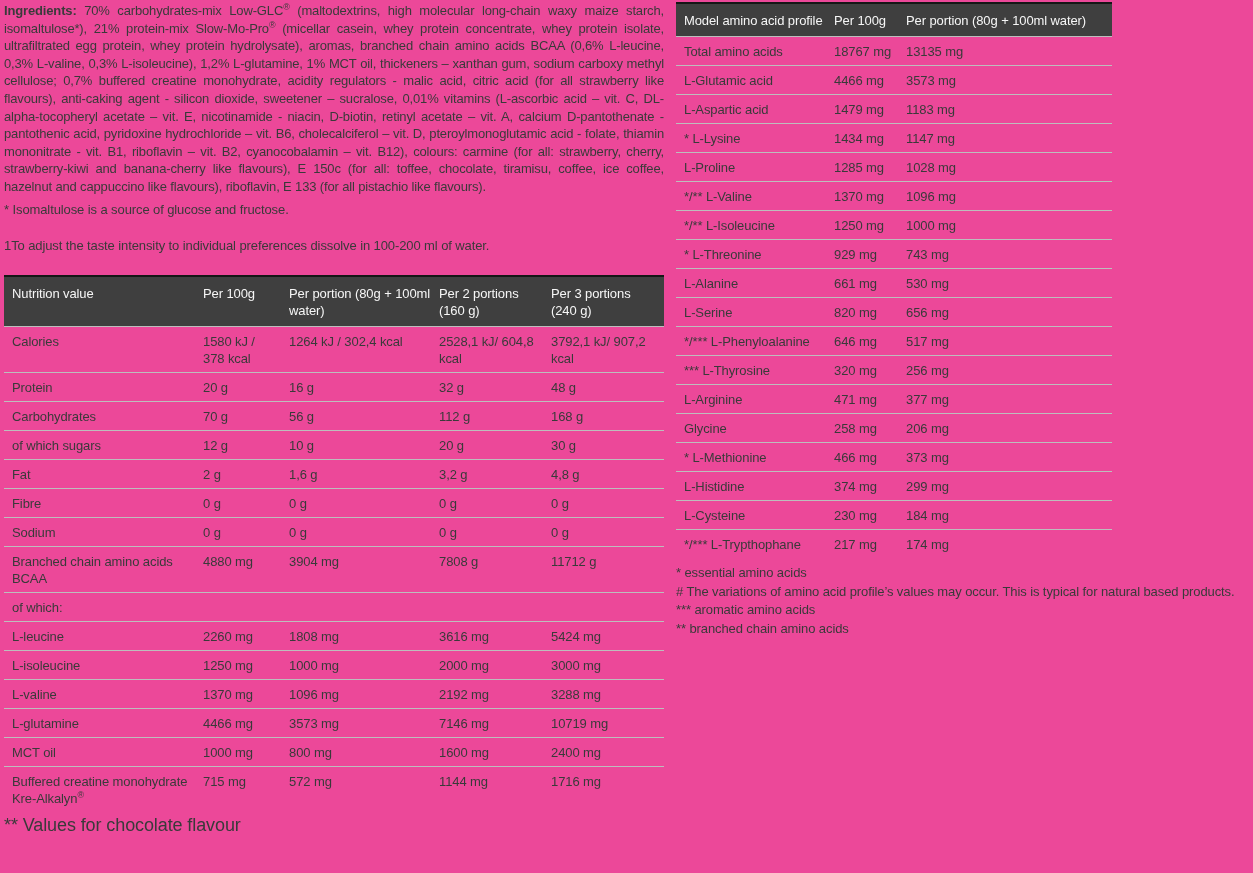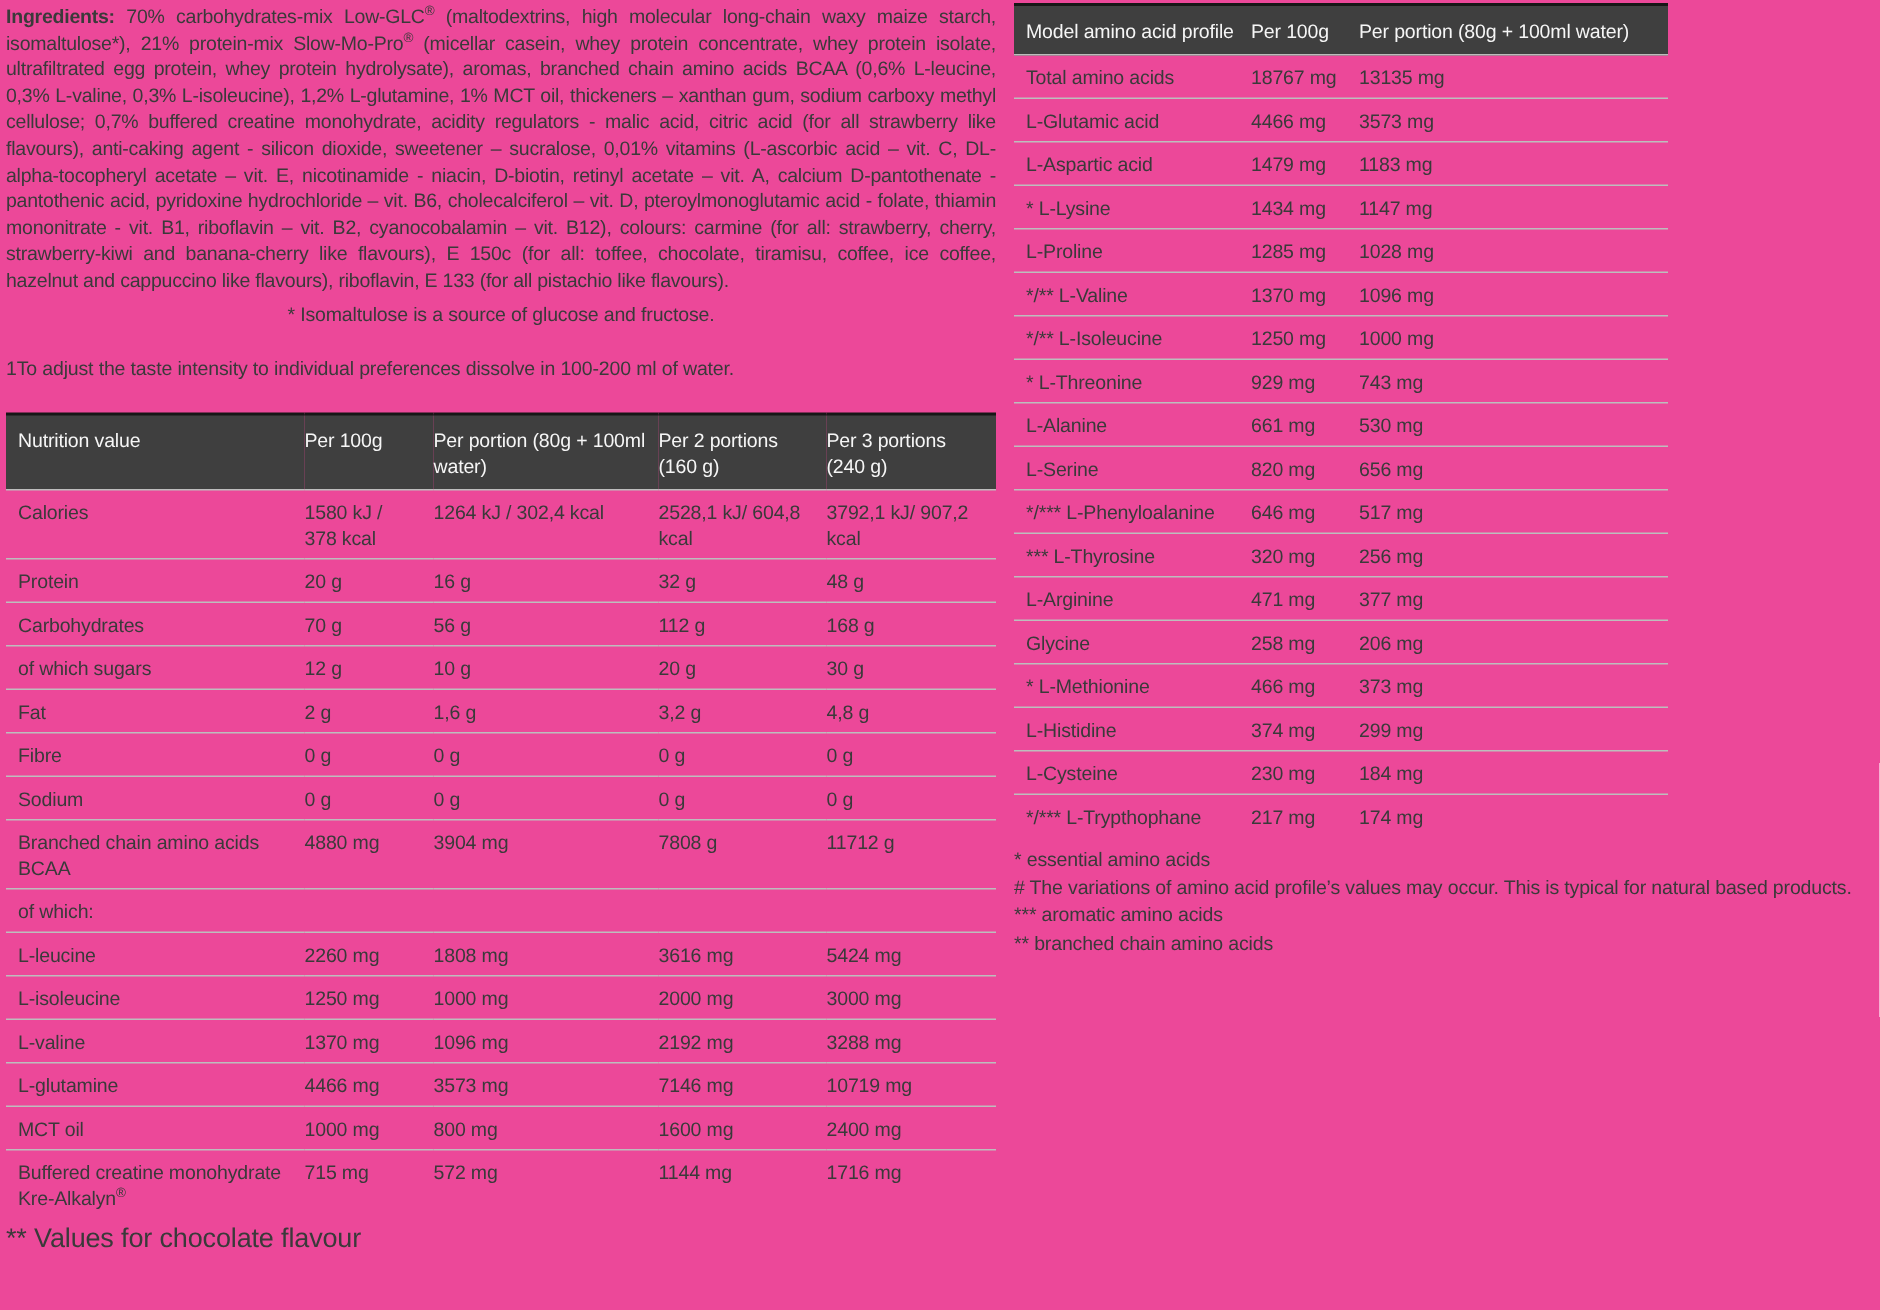--- a/index.html
+++ b/index.html
@@ -11,21 +11,21 @@
   .col-left{flex:0 0 660px;width:660px;}
   .col-right{flex:1;min-width:0;margin-left:12px;}
 
   
   .ingredients{
     margin:0;font-size:13px;line-height:17.6px;text-align:justify;
     letter-spacing:-0.15px;
   }
   .ingredients b{font-weight:700;}
   sup{font-size:9px;line-height:0;vertical-align:super;}
-  .iso-note{margin:5px 0 0;font-size:13px;line-height:17px;letter-spacing:-0.1px;text-align:center;}
+  .iso-note{margin:5px 0 0;font-size:13px;line-height:17px;letter-spacing:-0.1px;}
   .water-note{margin:19px 0 0;font-size:13px;line-height:17px;letter-spacing:-0.1px;}
   .choco-note{margin:5px 0 0;font-size:18px;line-height:17px;letter-spacing:-0.1px;}
 
   
   table{border-collapse:collapse;table-layout:fixed;font-size:13px;letter-spacing:-0.1px;}
   thead th{
     background:#3f3f3f;color:#f6f6f6;font-weight:400;text-align:left;
     vertical-align:top;padding:8px 8px 7px 0;border-top:2px solid #161616;
     line-height:17px;
   }

